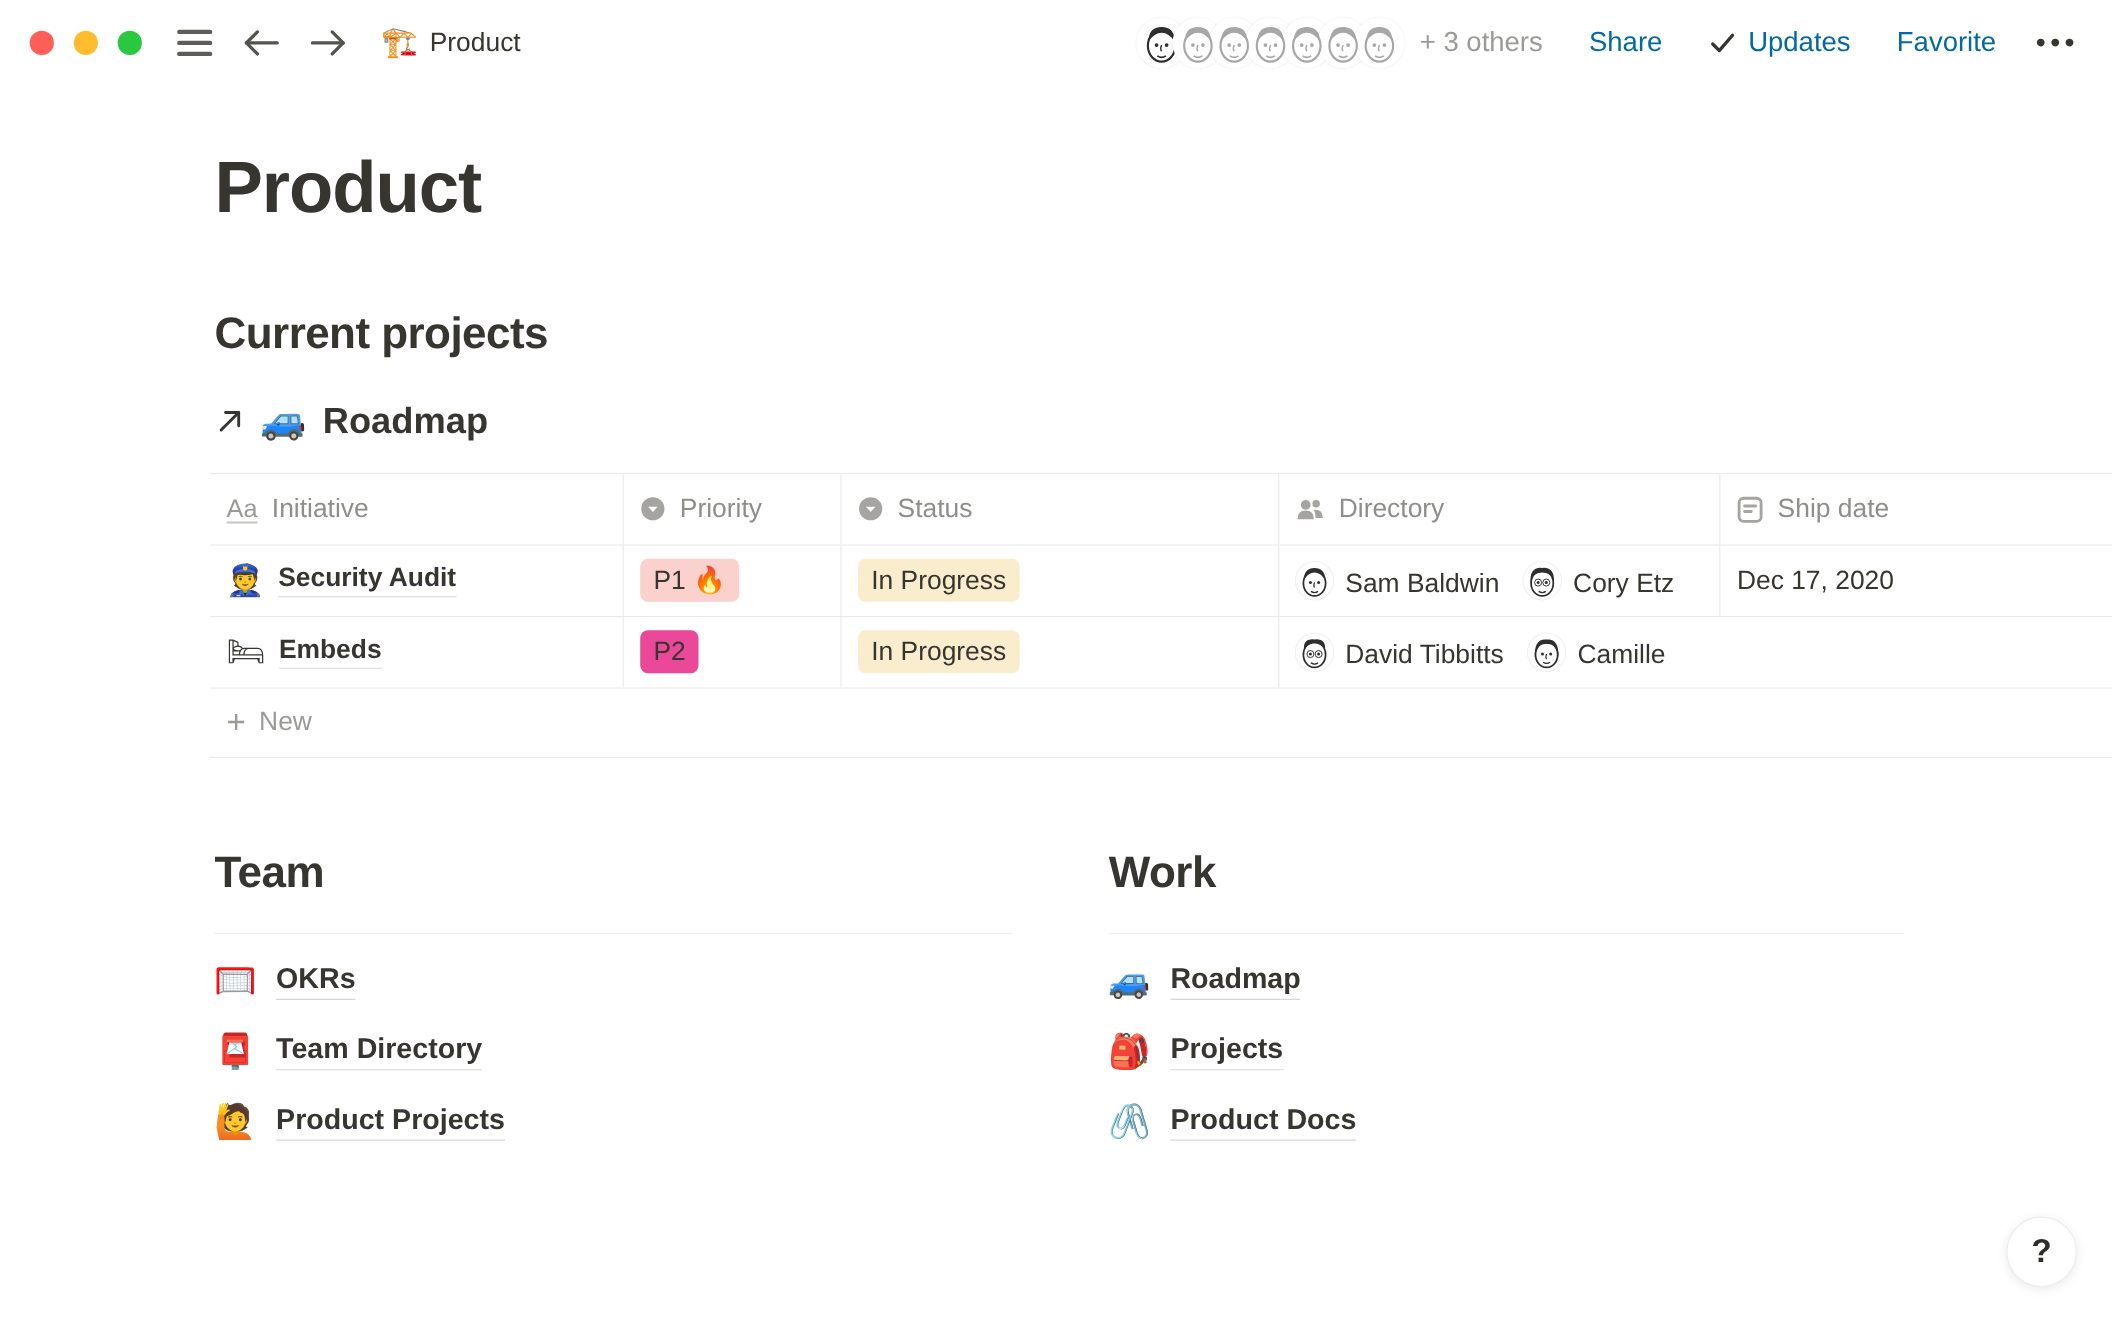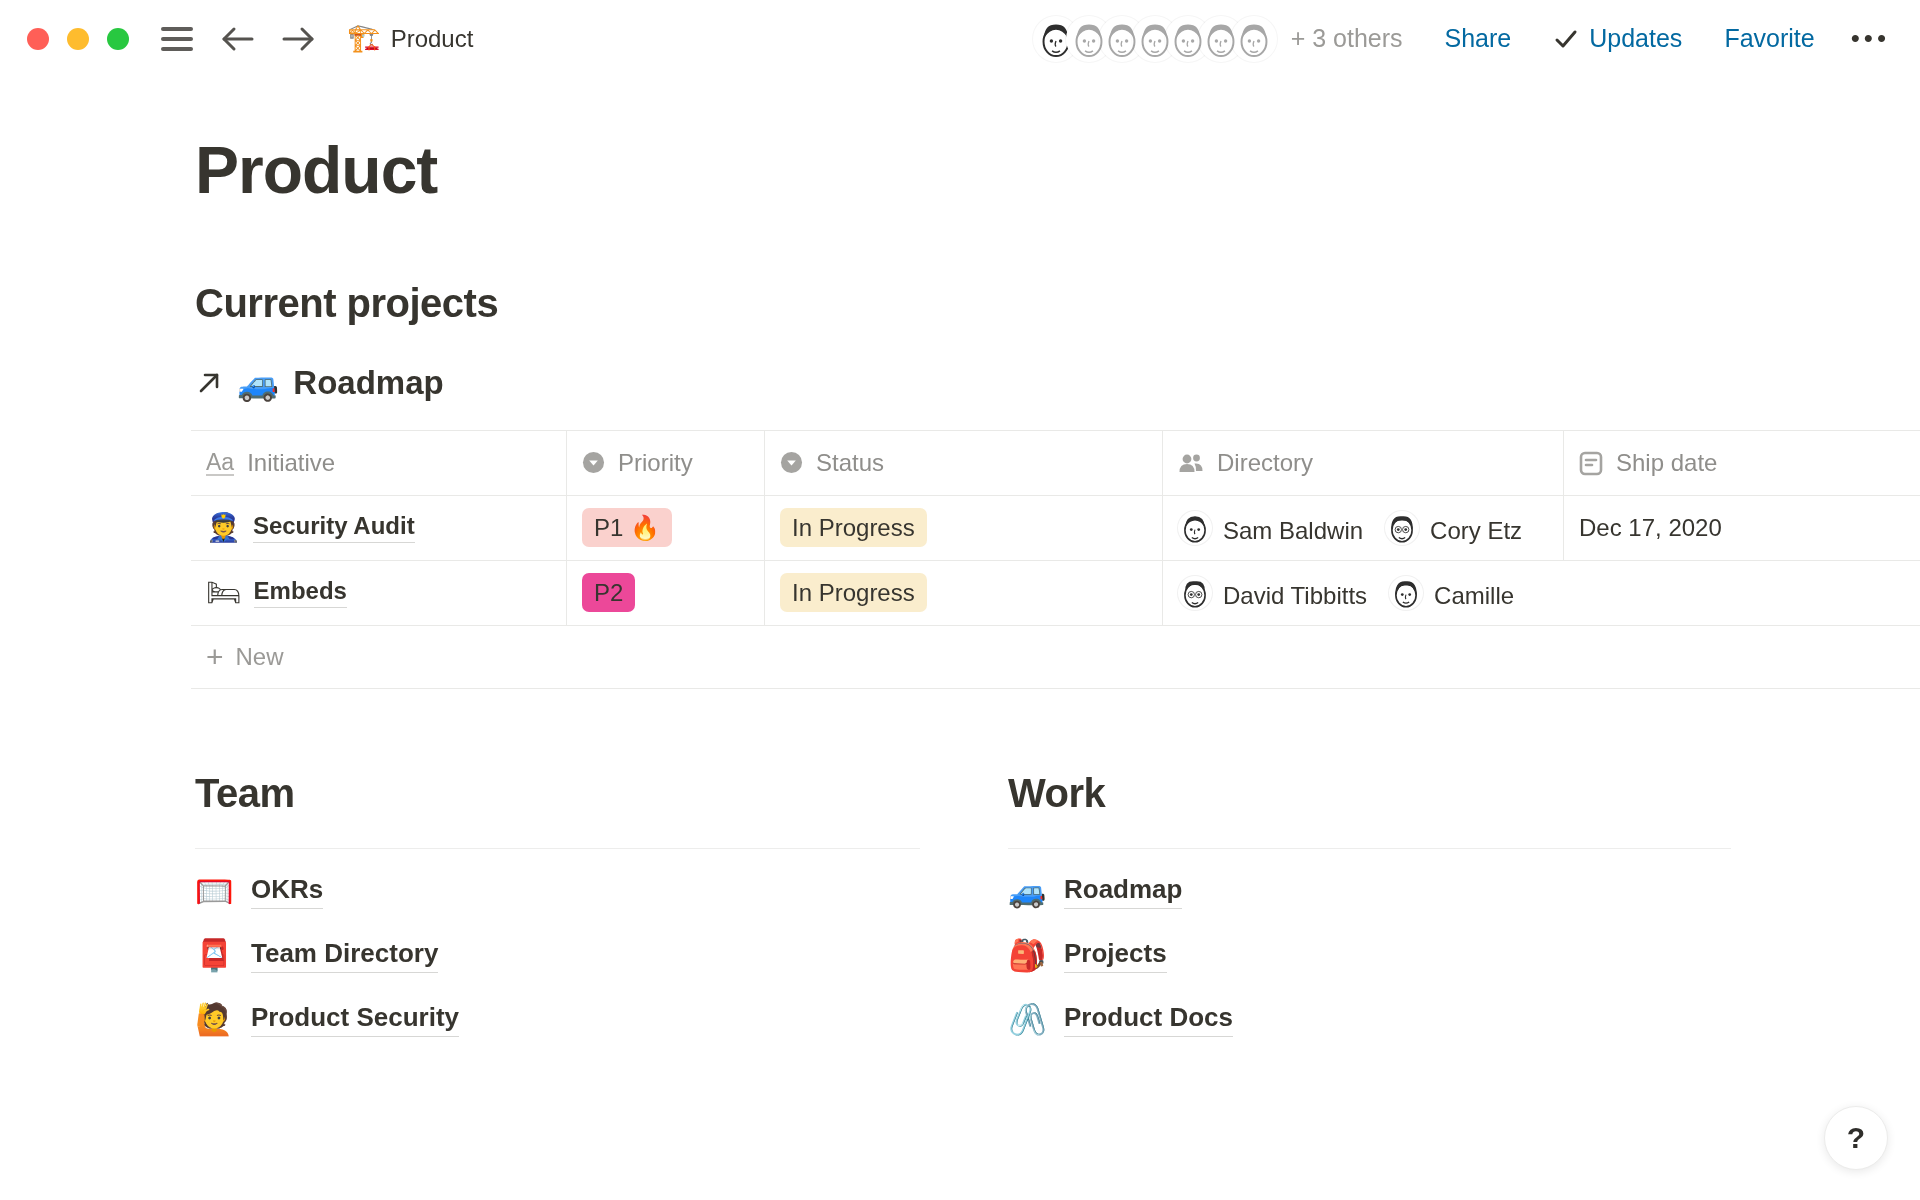--- a/index.html
+++ b/index.html
@@ -346,21 +346,21 @@
         <div class="doc-link">
           <span class="emoji">🥅</span>
           <span class="label">OKRs</span>
         </div>
         <div class="doc-link">
           <span class="emoji">📮</span>
           <span class="label">Team Directory</span>
         </div>
         <div class="doc-link">
           <span class="emoji">🙋</span>
-          <span class="label">Product Security</span>
+          <span class="label">Product Projects</span>
         </div>
       </div>
     </div>
 
     <div class="col-work">
       <h2 class="section-h">Work</h2>
       <div class="sec-divider"></div>
       <div class="link-list">
         <div class="doc-link">
           <span class="emoji">🚙</span>

